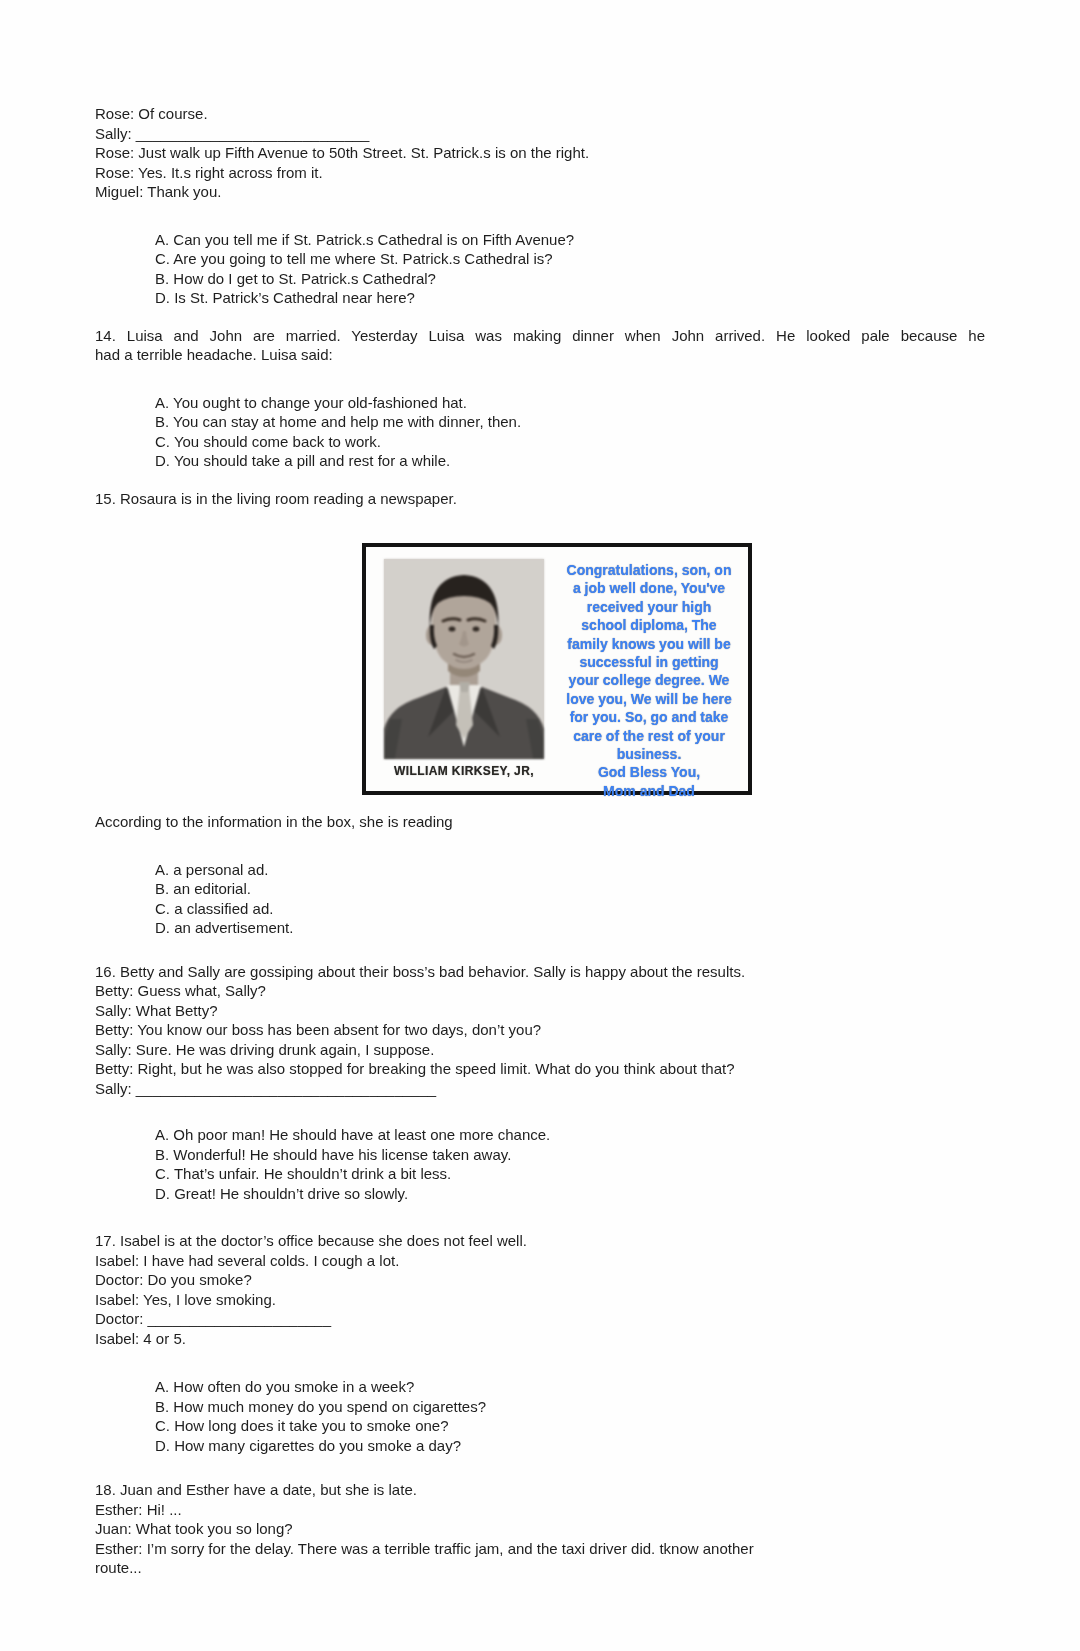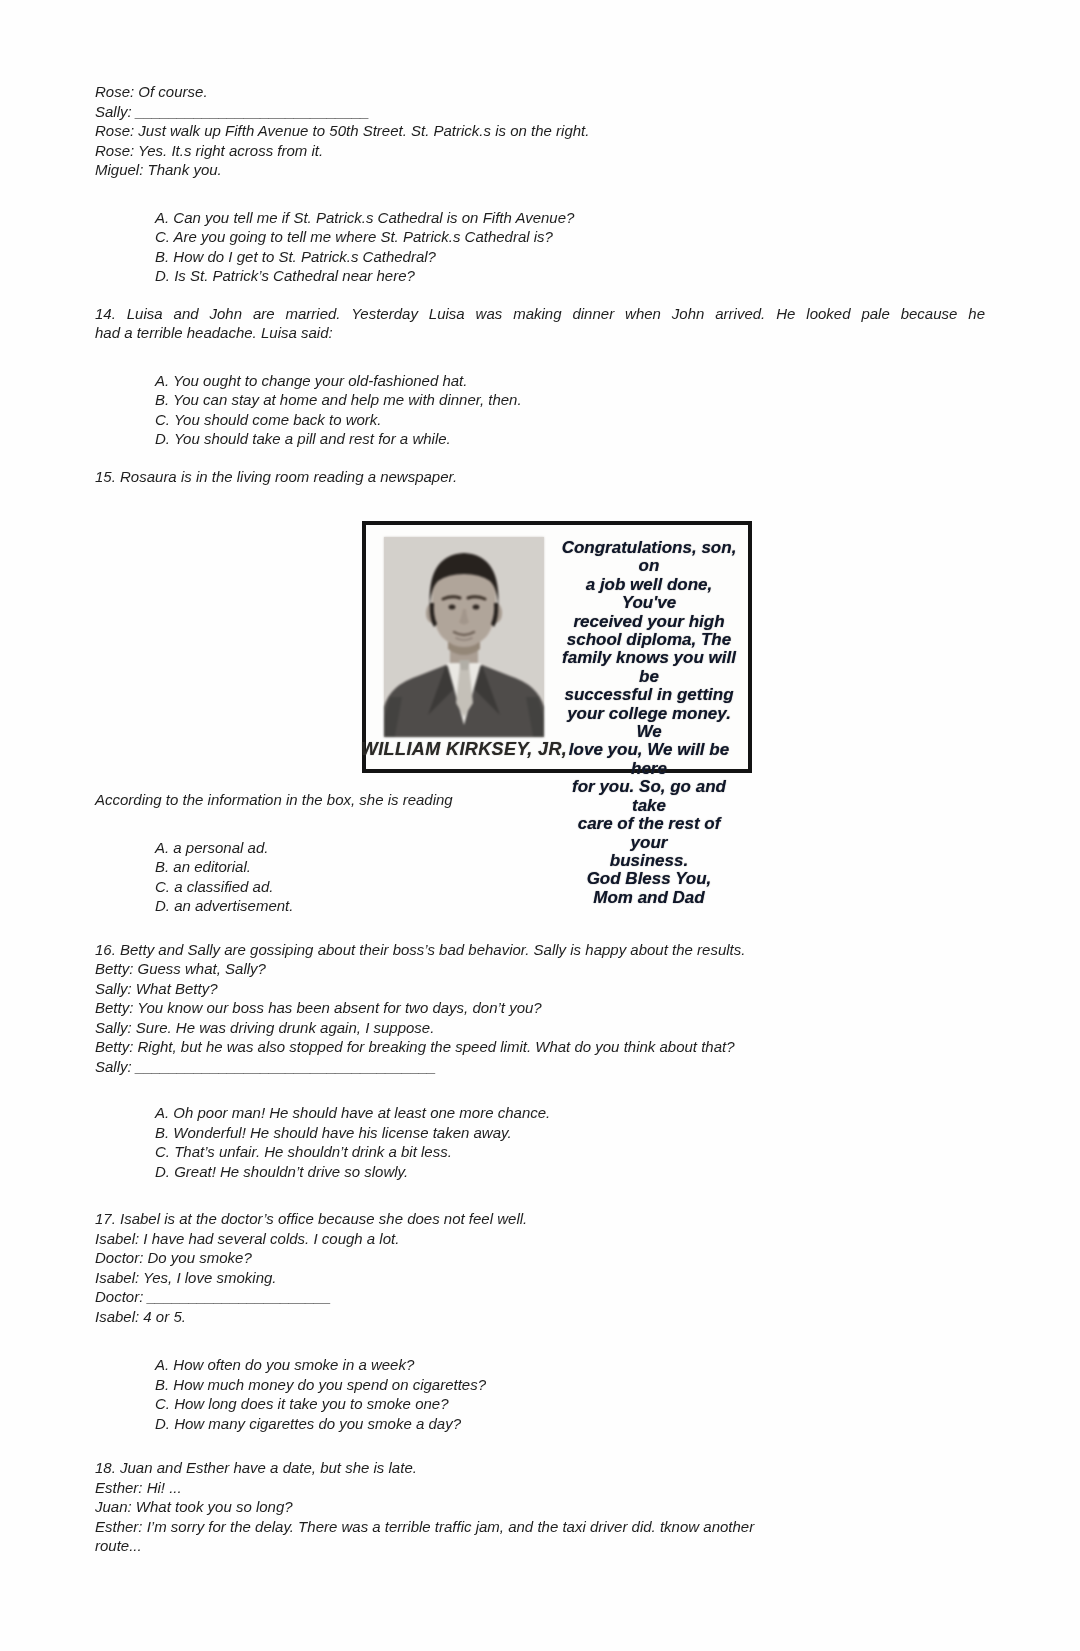--- a/index.html
+++ b/index.html
@@ -2,46 +2,46 @@
 <html><head>
 <meta charset="utf-8">
 <style>
   html,body{margin:0;padding:0;}
   body{
     width:1080px;height:1651px;background:#fefefe;position:relative;
     font-family:"Liberation Sans","DejaVu Sans",sans-serif;
     font-size:15px;line-height:19.5px;color:#1e1e1e;
     -webkit-font-smoothing:antialiased;
   }
-  .content{position:absolute;left:95px;top:82px;width:890px;font-style:italic;}
+  .content{position:absolute;left:95px;top:104px;width:890px;}
   p{margin:0;}
   .options{margin-left:60px;}
   .mt17{margin-top:17px}.mt18{margin-top:18px}.mt19{margin-top:28px}
   .mt24{margin-top:24px}.mt25{margin-top:25px}.mt27{margin-top:27px}
   .mt29{margin-top:29px}.mt35{margin-top:35px}
   .line-justify{text-align:justify;text-align-last:justify;}
 
   .ad-box{
     margin-left:267px;width:390px;height:252px;box-sizing:border-box;
     border:4px solid #131313;background:#fdfdfc;
   }
   .ad-inner{
     display:flex;height:100%;box-sizing:border-box;
     padding:12px 8px 8px 16px;filter:blur(0.3px);
   }
   .photo-col{flex:0 0 auto;width:164px;display:flex;flex-direction:column;align-items:center;}
   .photo{width:160px;height:200px;background:#d8d4cf;}
   .photo svg{width:100%;height:100%;display:block;filter:blur(0.8px) contrast(0.97);}
   .caption{
-    margin-top:3px;font-weight:bold;font-size:18px;letter-spacing:.4px;
+    margin-top:3px;font-weight:bold;font-size:12px;letter-spacing:.4px;
     white-space:nowrap;color:#2a2926;text-shadow:0 0 1px rgba(55,50,45,.65);
   }
   .msg-col{flex:1;padding-left:12px;padding-top:2px;text-align:center;}
   .msg-line{
-    font-weight:bold;font-size:17px;line-height:18.4px;color:#0f172a;
+    font-weight:bold;font-size:14px;line-height:18.4px;color:#3b82f6;
     text-shadow:0 0 1.1px rgba(75,68,60,.75);
   }
 </style>
 </head>
 <body>
 
 <div class="content">
 
   <section>
     <p class="line">Rose: Of course.</p>
@@ -120,21 +120,21 @@
         </div>
         <div class="caption">WILLIAM KIRKSEY, JR,</div>
       </div>
       <div class="msg-col">
         <p class="msg-line">Congratulations, son, on</p>
         <p class="msg-line">a job well done, You've</p>
         <p class="msg-line">received your high</p>
         <p class="msg-line">school diploma, The</p>
         <p class="msg-line">family knows you will be</p>
         <p class="msg-line">successful in getting</p>
-        <p class="msg-line">your college money. We</p>
+        <p class="msg-line">your college degree. We</p>
         <p class="msg-line">love you, We will be here</p>
         <p class="msg-line">for you. So, go and take</p>
         <p class="msg-line">care of the rest of your</p>
         <p class="msg-line">business.</p>
         <p class="msg-line">God Bless You,</p>
         <p class="msg-line">Mom and Dad</p>
       </div>
     </div>
   </div>
 

